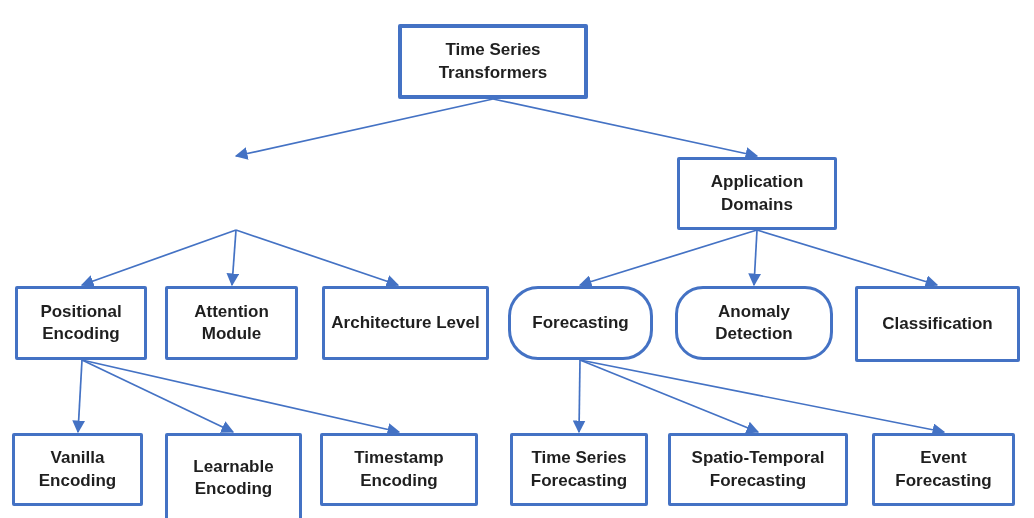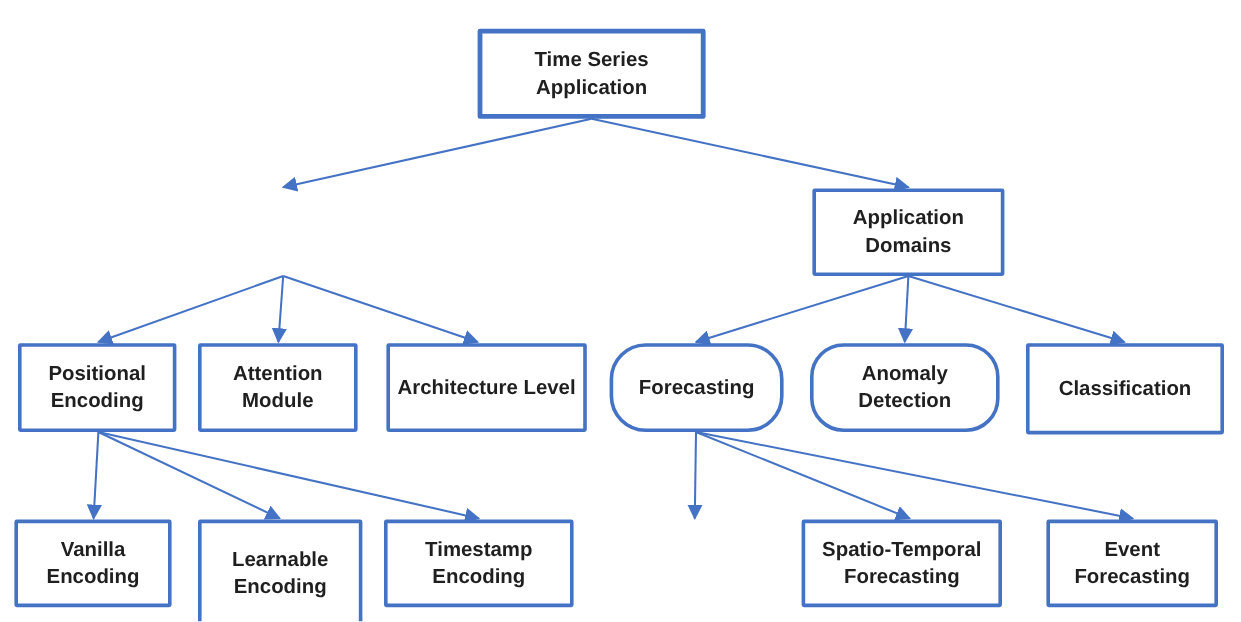--- a/index.html
+++ b/index.html
@@ -68,21 +68,21 @@
       <line x1="82" y1="360" x2="233" y2="432" marker-end="url(#arrow)"></line>
       <line x1="82" y1="360" x2="399" y2="432" marker-end="url(#arrow)"></line>
 
       <line x1="580" y1="360" x2="579" y2="432" marker-end="url(#arrow)"></line>
       <line x1="580" y1="360" x2="758" y2="432" marker-end="url(#arrow)"></line>
       <line x1="580" y1="360" x2="944" y2="432" marker-end="url(#arrow)"></line>
     </g>
   </svg>
 
   <div class="node" style="left:398px; top:24px; width:190px; height:75px; border-width:4px;">
-    <div class="label">Time Series Application</div>
+    <div class="label">Time Series Transformers</div>
   </div>
 
   <div class="node" style="left:677px; top:157px; width:160px; height:73px;">
     <div class="label">Application Domains</div>
   </div>
 
   <div class="node" style="left:15px; top:286px; width:132px; height:74px;">
     <div class="label">Positional Encoding</div>
   </div>
   <div class="node" style="left:165px; top:286px; width:133px; height:74px;">
@@ -105,20 +105,23 @@
   <div class="node" style="left:12px; top:433px; width:131px; height:73px;">
     <div class="label">Vanilla Encoding</div>
   </div>
   <div class="node" style="left:165px; top:433px; width:137px; height:90px;">
     <div class="label">Learnable Encoding</div>
   </div>
   <div class="node" style="left:320px; top:433px; width:158px; height:73px;">
     <div class="label">Timestamp Encoding</div>
   </div>
 
-  <div class="node" style="left:668px; top:433px; width:167px; height:73px;">
+  <div class="node" style="left:510px; top:433px; width:138px; height:73px;">
+    <div class="label">Time Series Forecasting</div>
+  </div>
+  <div class="node" style="left:668px; top:433px; width:180px; height:73px;">
     <div class="label">Spatio-Temporal Forecasting</div>
   </div>
   <div class="node" style="left:872px; top:433px; width:143px; height:73px;">
     <div class="label">Event Forecasting</div>
   </div>
 
 </div>
 
 </body></html>

